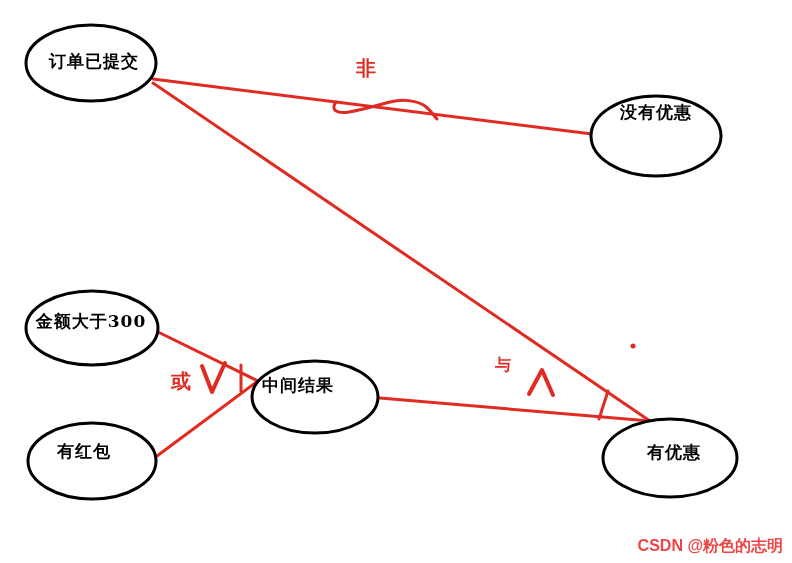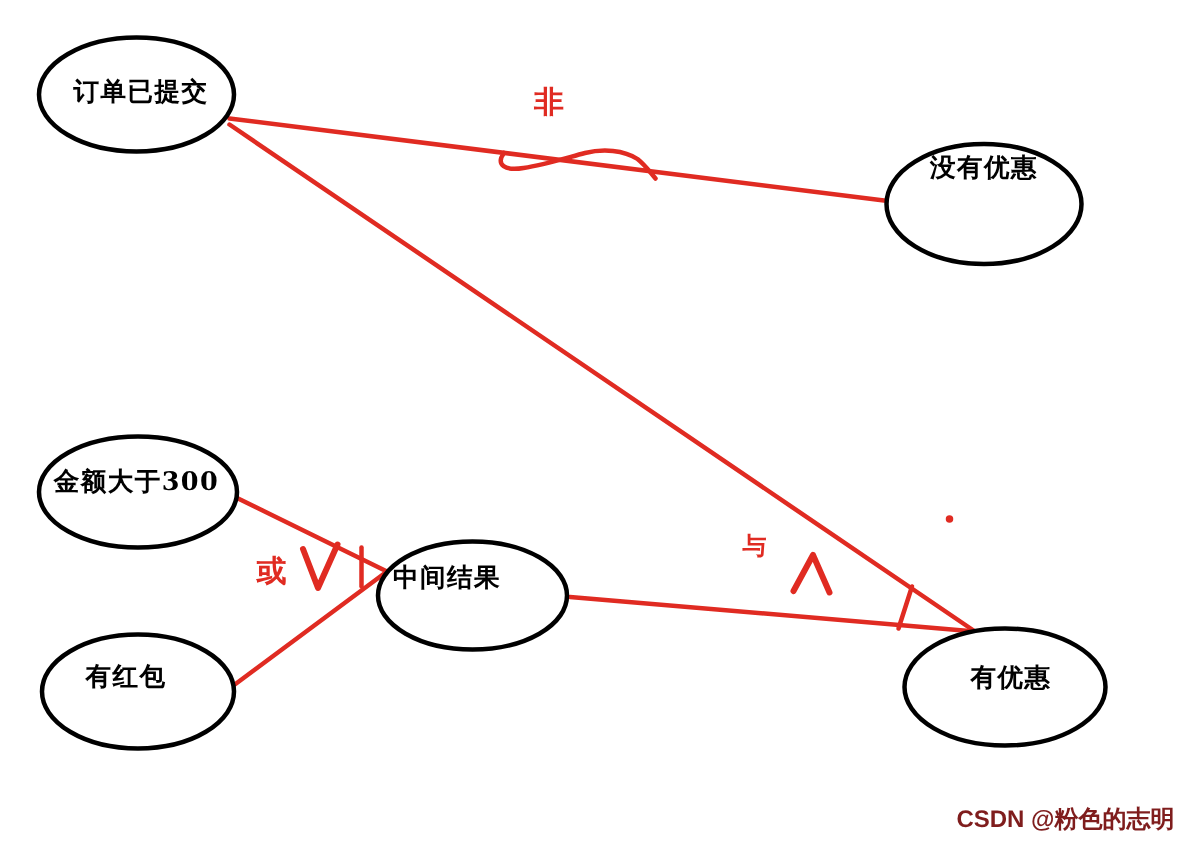--- a/index.html
+++ b/index.html
@@ -29,21 +29,21 @@
   }
   .op-not{font-size:20px;}
   .op-or{font-size:20px;}
   .op-and{font-size:16px;}
   .watermark{
     position:absolute;
     right:9px;
     bottom:6px;
     font-family:"Liberation Sans",sans-serif;
     font-size:16px;
-    color:#7f1d1d;
+    color:#ef4444;
     white-space:nowrap;
     text-align:right;
   }
 </style>
 </head>
 <body>
 
 <div class="canvas">
 
   <svg width="792" height="563" viewBox="0 0 792 563">

